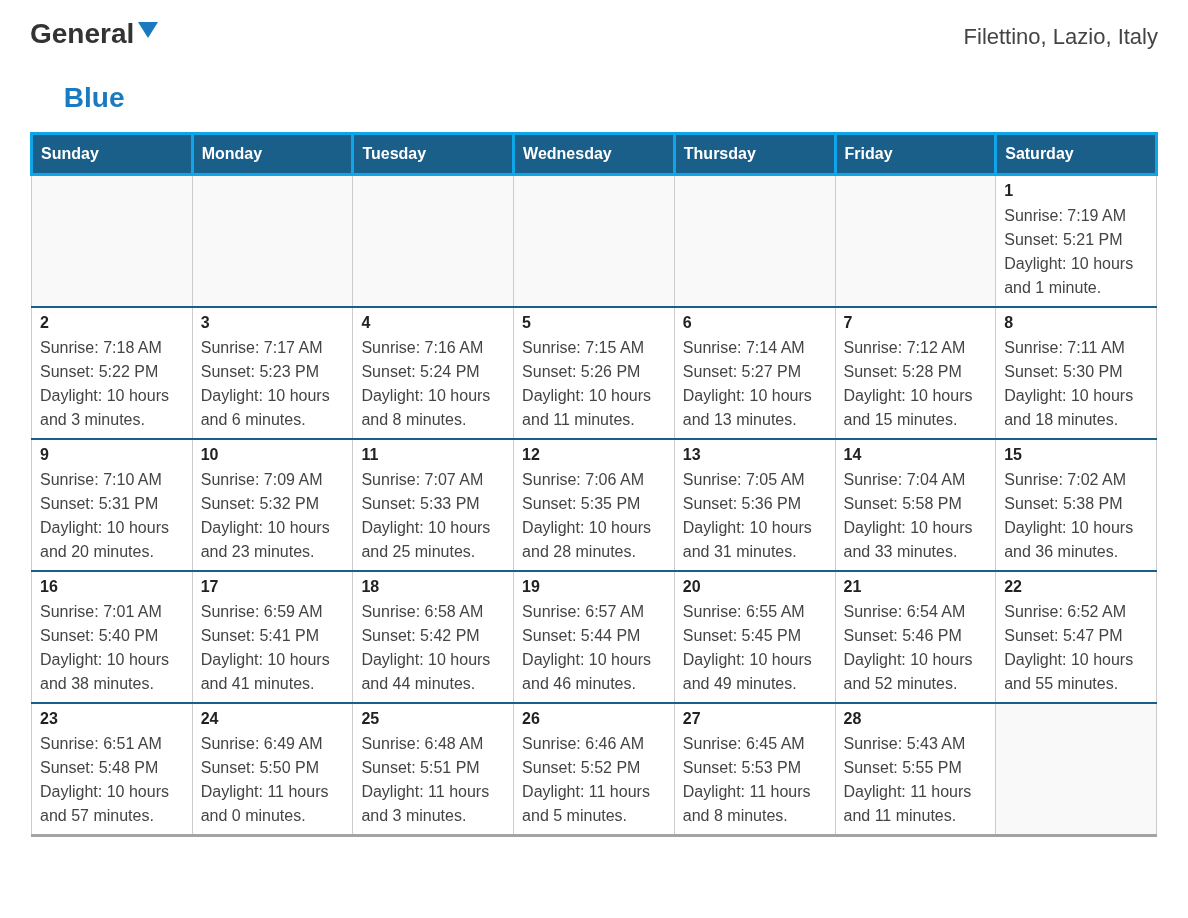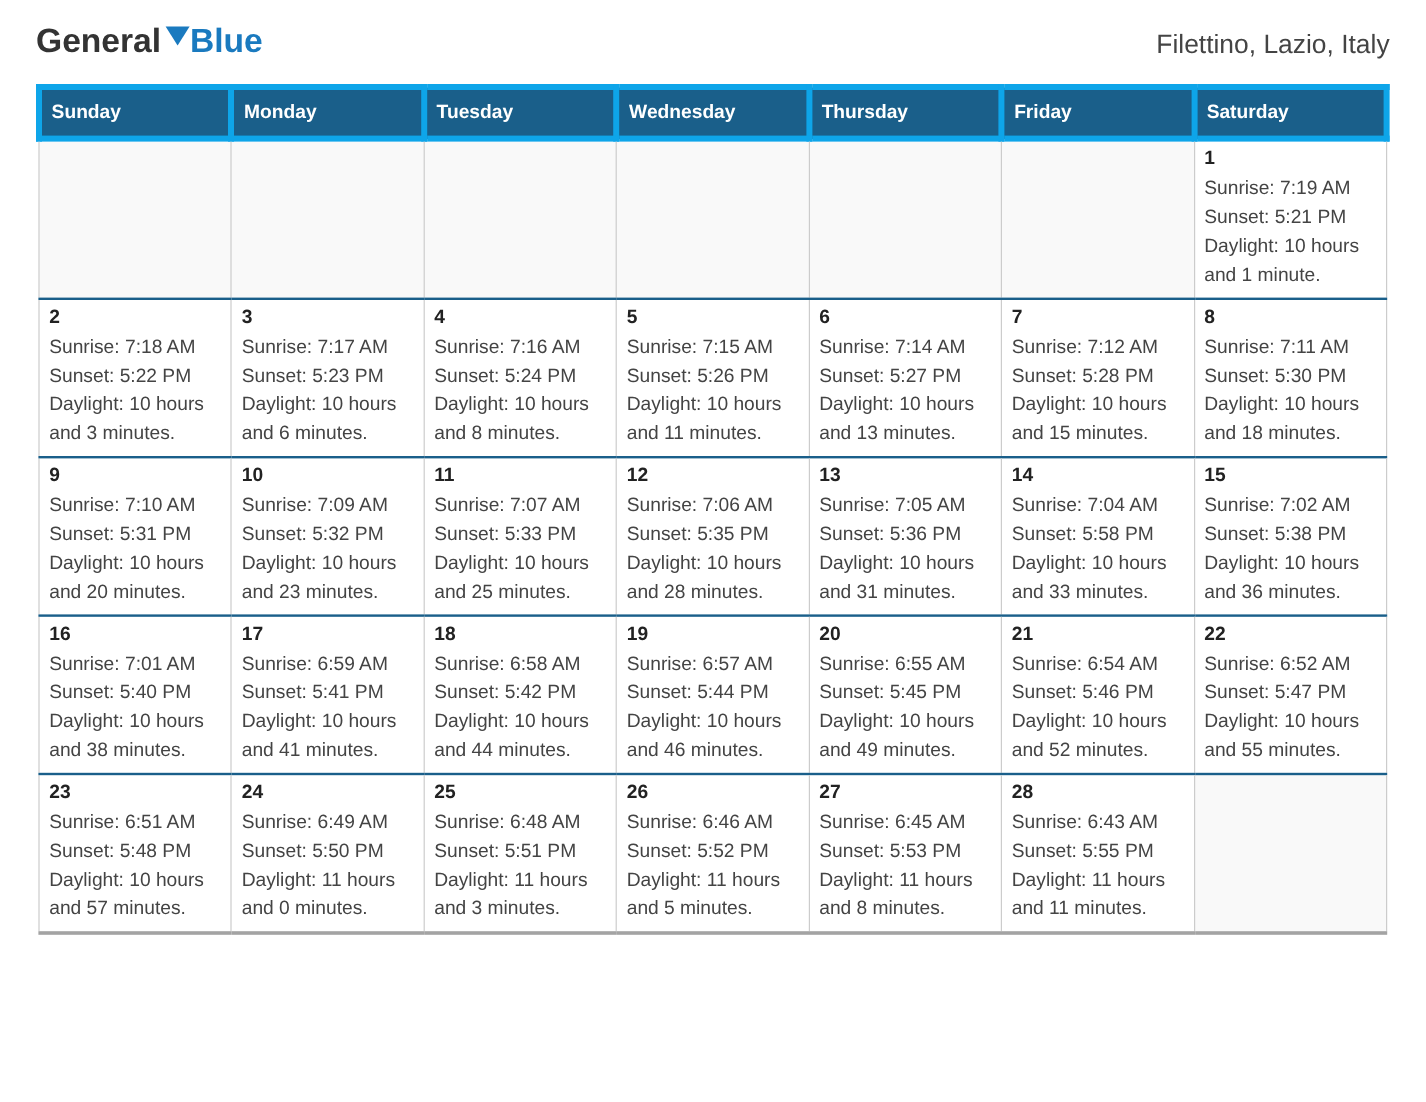--- a/index.html
+++ b/index.html
@@ -11,34 +11,35 @@
       min-height: 918px;
     }
     .header {
       display: flex;
       justify-content: space-between;
       align-items: flex-start;
       margin-bottom: 20px;
     }
     .logo {
       display: flex;
-      flex-direction: row;
-      align-items: flex-start;
+      flex-direction: column;
+      align-items: center;
     }
     .logo-text-general {
       font-size: 28px;
       font-weight: bold;
       color: #333;
       line-height: 1;
     }
     .logo-text-blue {
       font-size: 28px;
       font-weight: bold;
       color: #1a7abf;
       line-height: 1;
+      margin-top: 36px;
     }
     .logo-icon {
       display: inline-block;
       width: 0;
       height: 0;
       border-left: 10px solid transparent;
       border-right: 10px solid transparent;
       border-top: 16px solid #1a7abf;
       margin-left: 4px;
       vertical-align: middle;
@@ -69,21 +70,21 @@
       border-collapse: collapse;
       border: 1px solid #1a5f8a;
     }
     .calendar th {
       background-color: #1a5f8a;
       color: #fff;
       font-size: 16px;
       font-weight: bold;
       padding: 10px 8px;
       text-align: left;
-      border: 5px solid #0ea5e9;
+      border: 3px solid #0ea5e9;
     }
     .calendar td {
       vertical-align: top;
       padding: 6px 8px;
       border: 1px solid #ccc;
       border-bottom: 2px solid #1a5f8a;
       min-height: 120px;
       width: calc(100%/7);
       font-size: 12px;
       color: #333;
@@ -310,20 +311,20 @@
 Daylight: 11 hours and 5 minutes.</div>
         </td>
         <td>
           <span class="day-number">27</span>
           <div class="day-info">Sunrise: 6:45 AM
 Sunset: 5:53 PM
 Daylight: 11 hours and 8 minutes.</div>
         </td>
         <td>
           <span class="day-number">28</span>
-          <div class="day-info">Sunrise: 6:43 AM
+          <div class="day-info">Sunrise: 5:43 AM
 Sunset: 5:55 PM
 Daylight: 11 hours and 11 minutes.</div>
         </td>
         <td class="empty-cell"></td>
       </tr>
     </tbody>
 </table>
 
 </body></html>

